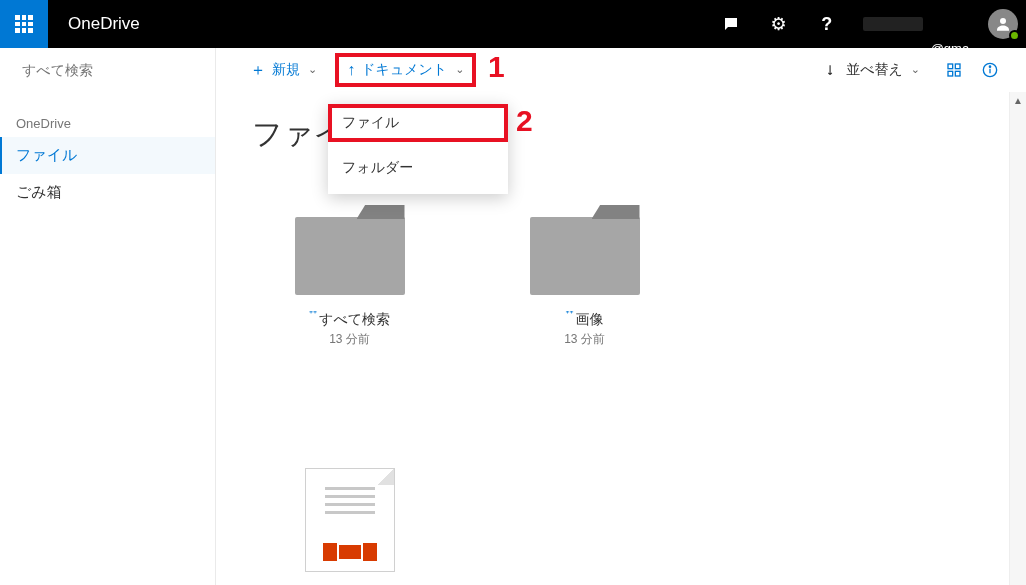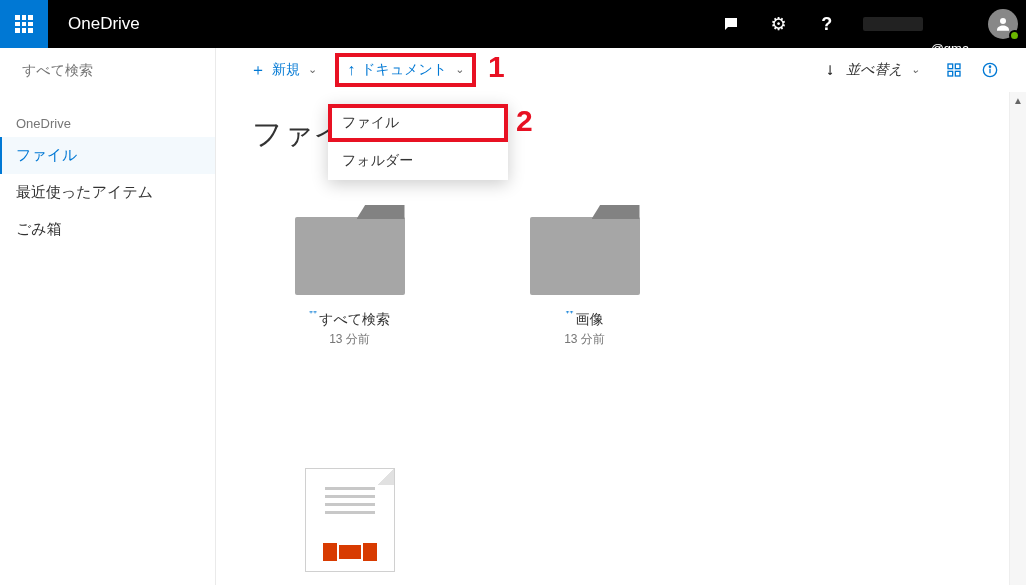--- a/index.html
+++ b/index.html
@@ -33,29 +33,29 @@
   .nav-item.active { color:#0078d4; border-left:2px solid #0078d4; background:#f3f9fd; padding-left:14px; }
 
   
   .main { flex:1; position:relative; }
   .cmdbar { height: 44px; display:flex; align-items:center; padding: 0 20px; gap: 4px; border-bottom:1px solid #fff; }
   .cmd { display:flex; align-items:center; gap:6px; padding: 6px 10px; color:#0078d4; cursor:pointer; font-size:14px; border:4px solid transparent; }
   .cmd.framed { border:4px solid #e81123; padding:4px 8px; }
   .cmd .chev { color:#666; font-size:11px; margin-left:2px; }
   .cmd .glyph { font-size:16px; line-height:1; font-weight:300; }
   .cmdbar .spacer { flex:1; }
-  .right-cmd { color:#333;font-style:italic; }
+  .right-cmd { color:#333; }
   .iconbtn { width:32px; height:32px; display:flex; align-items:center; justify-content:center; color:#0078d4; cursor:pointer; }
 
   
   .callout { position:absolute; font-size:30px; font-weight:700; color:#e81123; font-family: Arial, sans-serif; }
 
   
   .menu { position:absolute; width:180px; background:#fff; box-shadow: 0 4px 16px rgba(0,0,0,.2); z-index:5; }
-  .menu-item { padding:10px 14px; font-size:14px; cursor:pointer; }
+  .menu-item { padding:17px 14px; font-size:14px; cursor:pointer; }
   .menu-item.framed { border:4px solid #e81123; padding:6px 10px; }
 
   
   .page-title { font-size:30px; font-weight:400; padding: 22px 0 0 36px; color:#333; }
 
   
   .tiles { display:flex; flex-wrap:wrap; padding: 50px 0 0 36px; gap: 60px 40px; }
   .tile { width: 195px; display:flex; flex-direction:column; align-items:center; cursor:pointer; }
   .thumb { width:120px; height:90px; display:flex; align-items:flex-end; justify-content:center; position:relative; }
   .folder-body { width:110px; height:78px; background:#a6a6a6; border-radius:2px; position:relative; }
@@ -124,21 +124,20 @@
     <div class="search">
       <svg width="16" height="16" viewBox="0 0 24 24" fill="none" stroke-width="2">
           <circle cx="10" cy="10" r="7"></circle>
           <line x1="21" y1="21" x2="15" y2="15"></line>
         </svg>
       <input placeholder="すべて検索" style="">
     </div>
     <div class="nav-spacer"></div>
     <div class="nav-head">OneDrive</div>
     <div class="nav-item active">ファイル</div>
-    <div class="nav-item">最近使ったアイテム</div>
     <div class="nav-item">ごみ箱</div>
   </div>
 
   <div class="main">
     <div class="cmdbar">
       <div class="cmd">
         <span class="glyph">＋</span>
         <span>新規</span>
         <span class="chev">⌄</span>
       </div>

